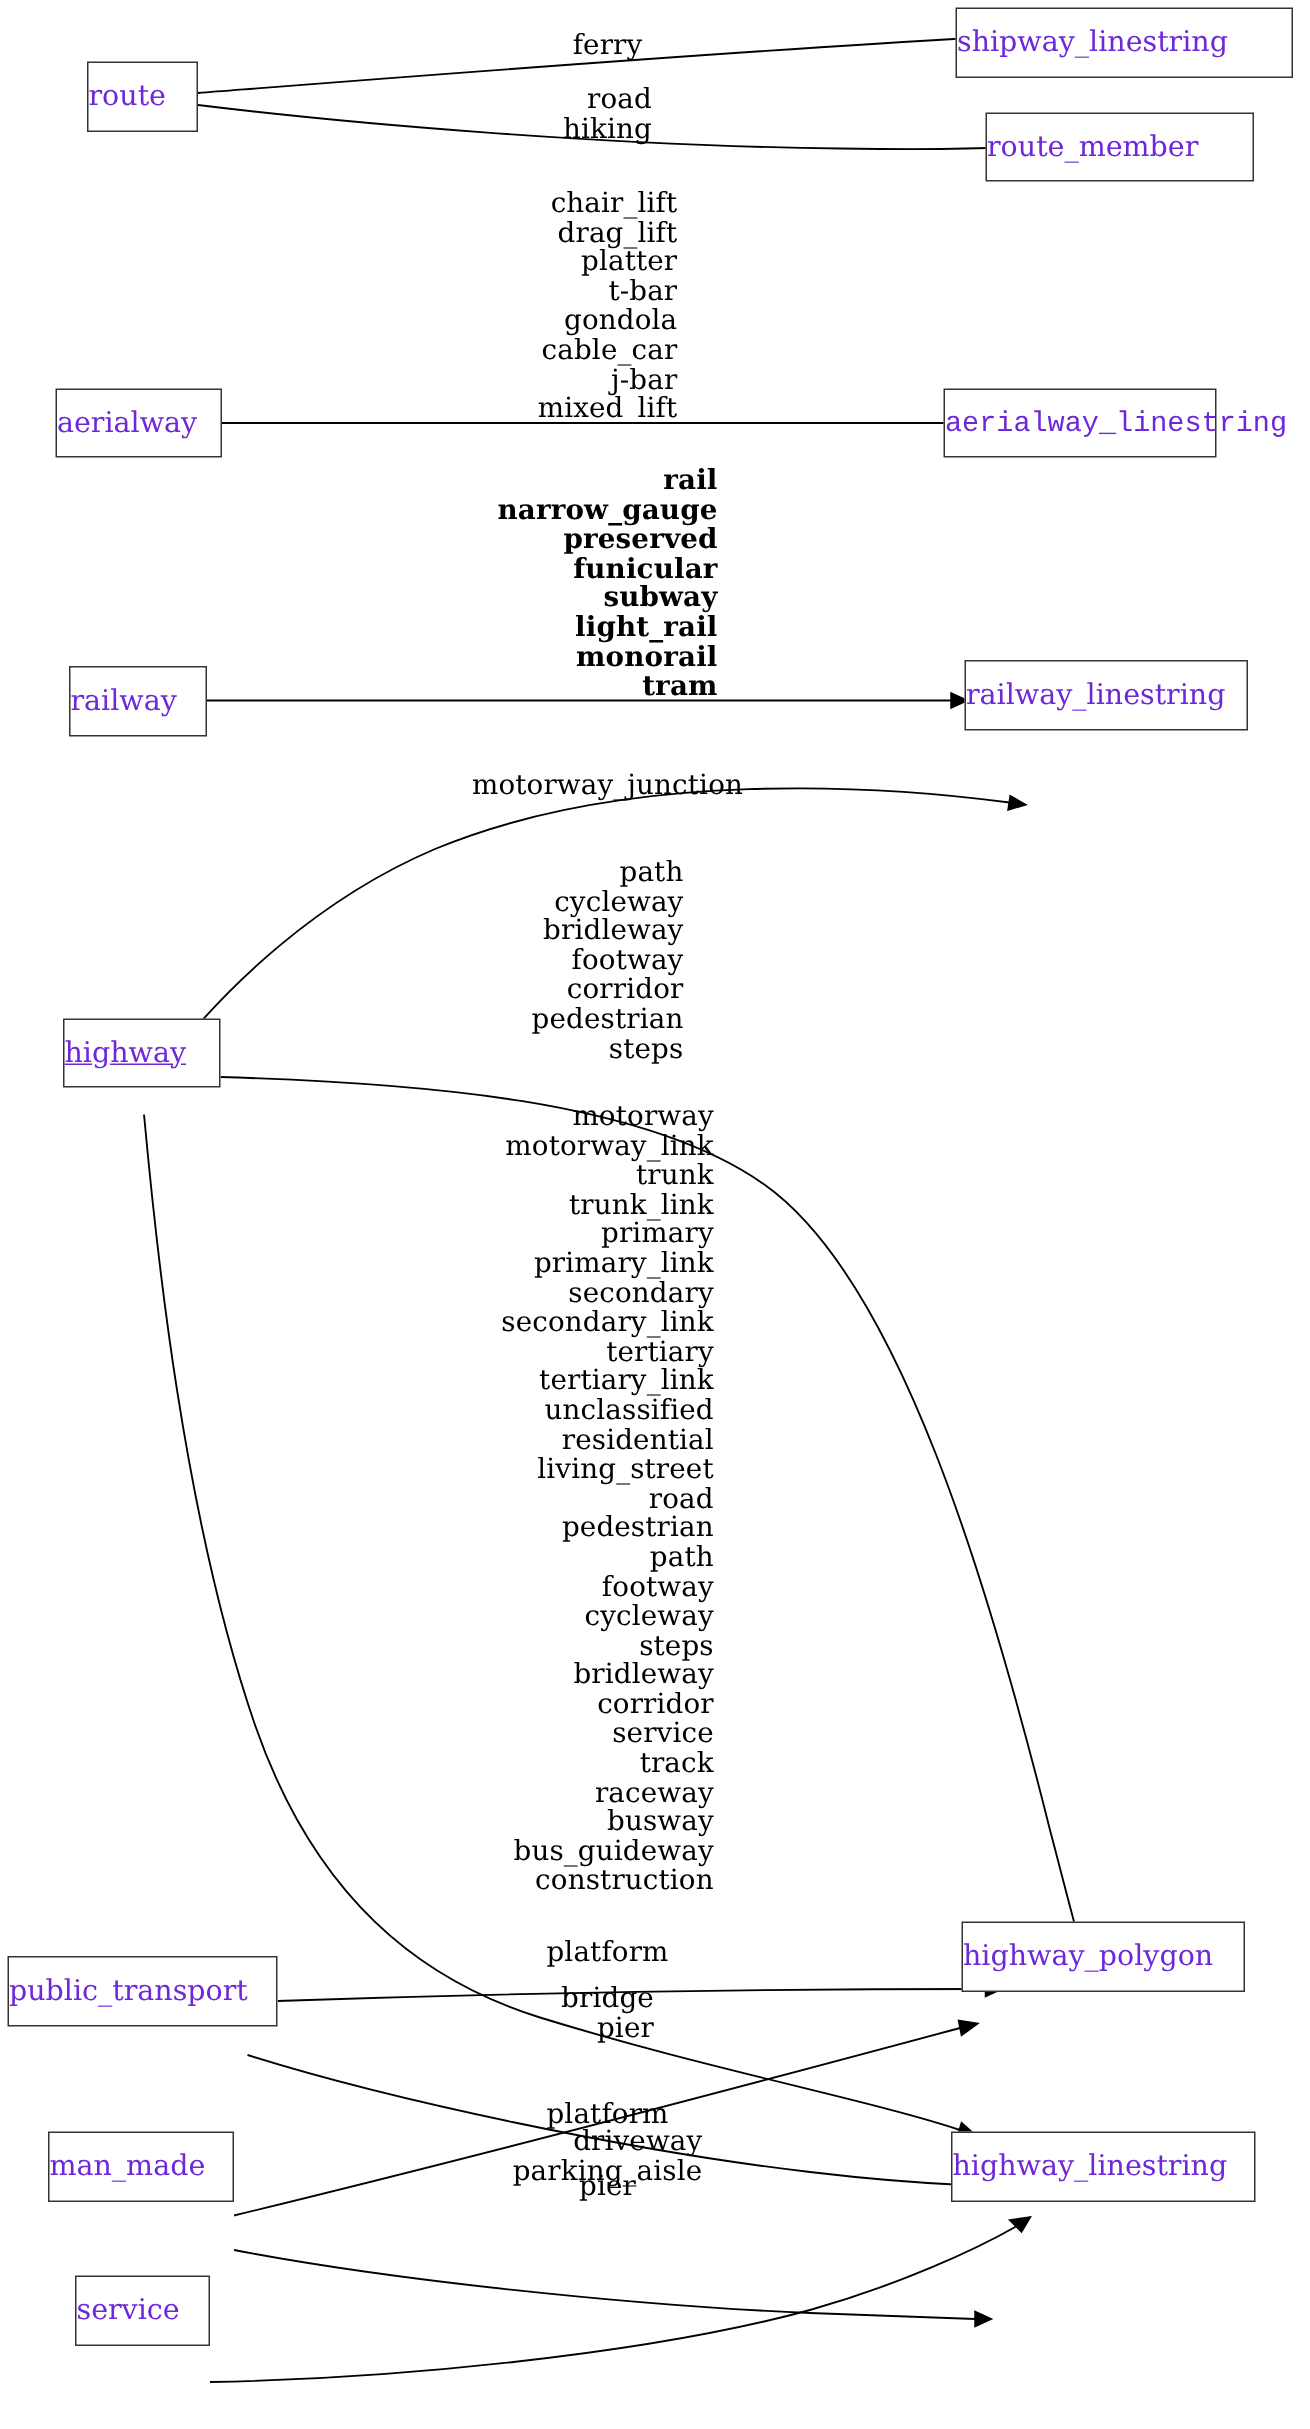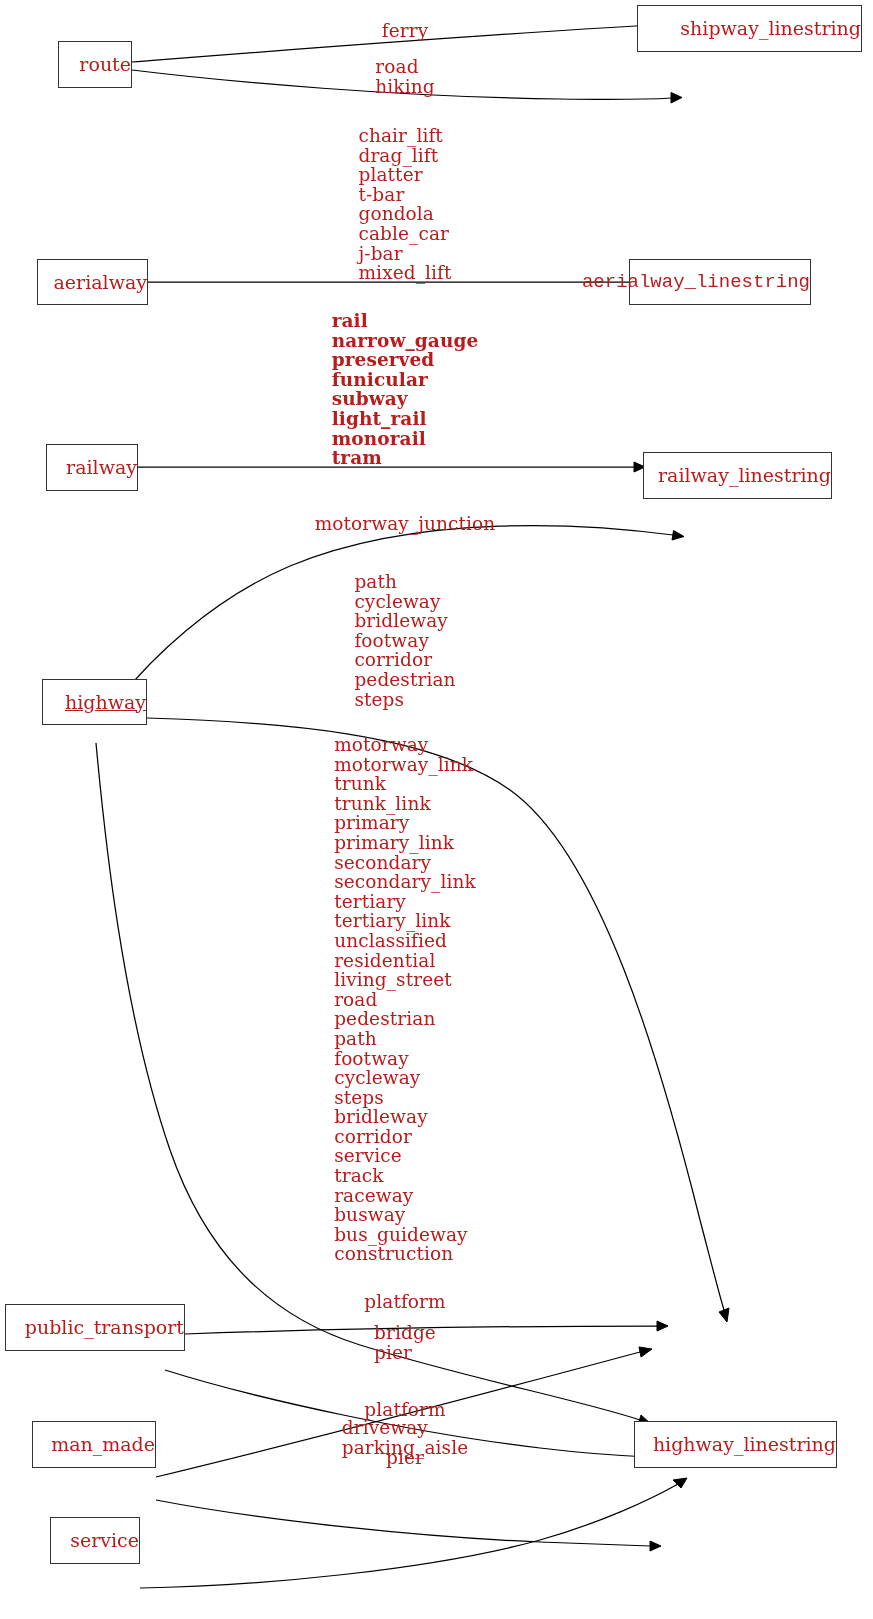--- a/index.html
+++ b/index.html
@@ -23,33 +23,33 @@
     height: 1619px;
     pointer-events: none;
   }
   .node {
     position: absolute;
     box-sizing: border-box;
     border: 1px solid #333333;
     background: #ffffff;
     display: flex;
     align-items: center;
-    justify-content: flex-end;
-    color: #b91c1c;
+    justify-content: flex-start;
+    color: #6d28d9;
     white-space: nowrap;
     font-size: 19px;
     line-height: 1;
   }
   .edge-label {
     position: absolute;
-    color: #b91c1c;
+    color: #000000;
     font-size: 18.5px;
     line-height: 19.6px;
     white-space: pre;
-    text-align: left;
+    text-align: right;
     transform: translateX(-50%);
     letter-spacing: 0.1px;
   }
   svg#edges path {
     fill: none;
     stroke: #000000;
     stroke-width: 1.25;
   }
   svg#edges polygon {
     fill: #000000;
@@ -126,42 +126,48 @@
   </svg>
 
   <div class="node" style="left:58px; top:41px; width:74px; height:47px;">
     <span>route</span>
   </div>
 
   <div class="node" style="left:637px; top:5px; width:225px; height:47px;">
     <span>shipway_linestring</span>
   </div>
 
+  <div class="node" style="left:657px; top:75px; width:179px; height:46px;">
+    <span>route_member</span>
+  </div>
 
   <div class="node" style="left:37px; top:259px; width:111px; height:46px;">
     <span>aerialway</span>
   </div>
 
   <div class="node" style="left:629px; top:259px; width:182px; height:46px;font-family:Liberation Mono, monospace;">
     <span>aerialway_linestring</span>
   </div>
 
   <div class="node" style="left:46px; top:444px; width:92px; height:47px;">
     <span>railway</span>
   </div>
 
-  <div class="node" style="left:643px; top:452px; width:189px; height:47px;">
+  <div class="node" style="left:643px; top:440px; width:189px; height:47px;">
     <span>railway_linestring</span>
   </div>
 
   <div class="node" style="left:42px; top:679px; width:105px; height:46px;text-decoration:underline;">
     <span>highway</span>
   </div>
 
 
+  <div class="node" style="left:641px; top:1281px; width:189px; height:47px;">
+    <span>highway_polygon</span>
+  </div>
 
   <div class="node" style="left:634px; top:1421px; width:203px; height:47px;">
     <span>highway_linestring</span>
   </div>
 
   <div class="node" style="left:5px; top:1304px; width:180px; height:47px;">
     <span>public_transport</span>
   </div>
 
   <div class="node" style="left:32px; top:1421px; width:124px; height:47px;">

